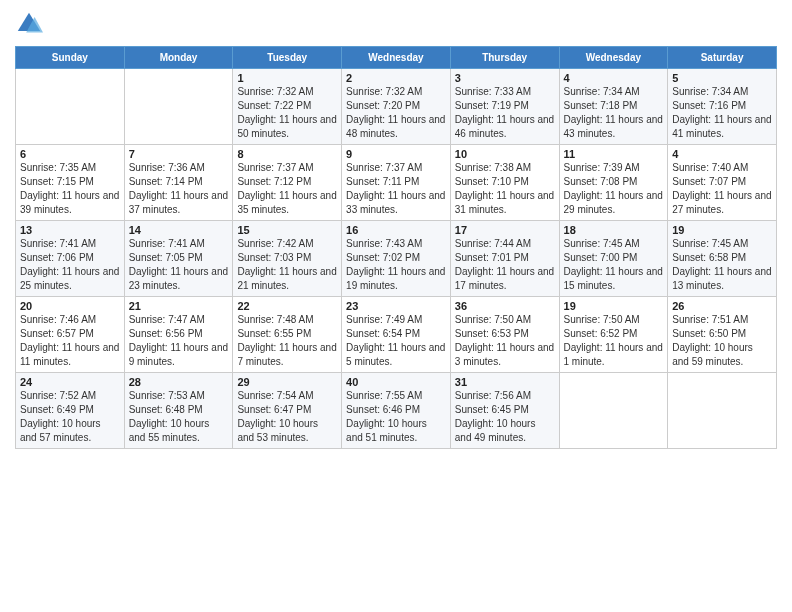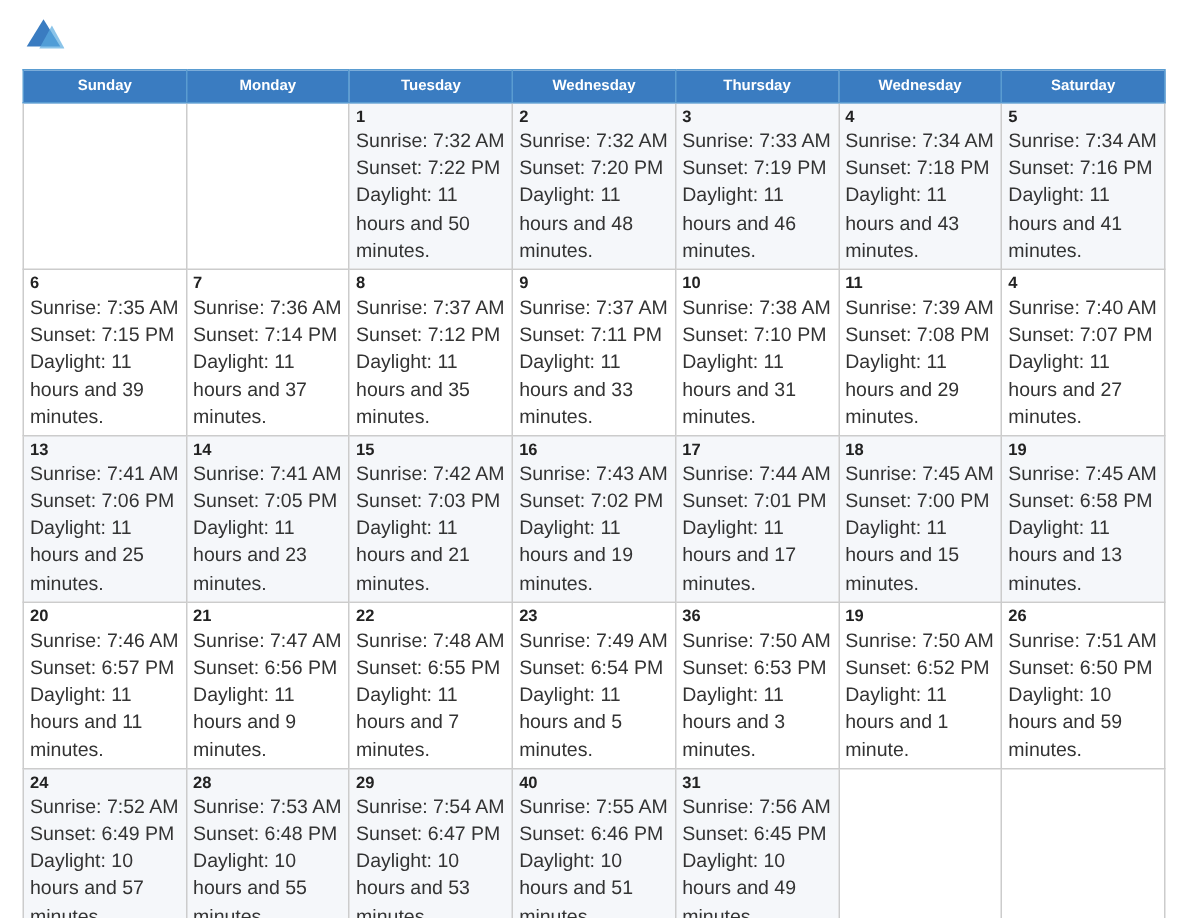--- a/index.html
+++ b/index.html
@@ -90,21 +90,21 @@
       background: #fff;
     }
     .day-number {
       font-size: 11px;
       font-weight: bold;
       color: #222;
       display: block;
       margin-bottom: 1px;
     }
     .day-info {
-      font-size: 13px;
+      font-size: 10px;
       color: #333;
       line-height: 1.4;
     }
     .empty-cell {
       background: #fff !important;
     }
   </style>
 </head>
 <body>
 

